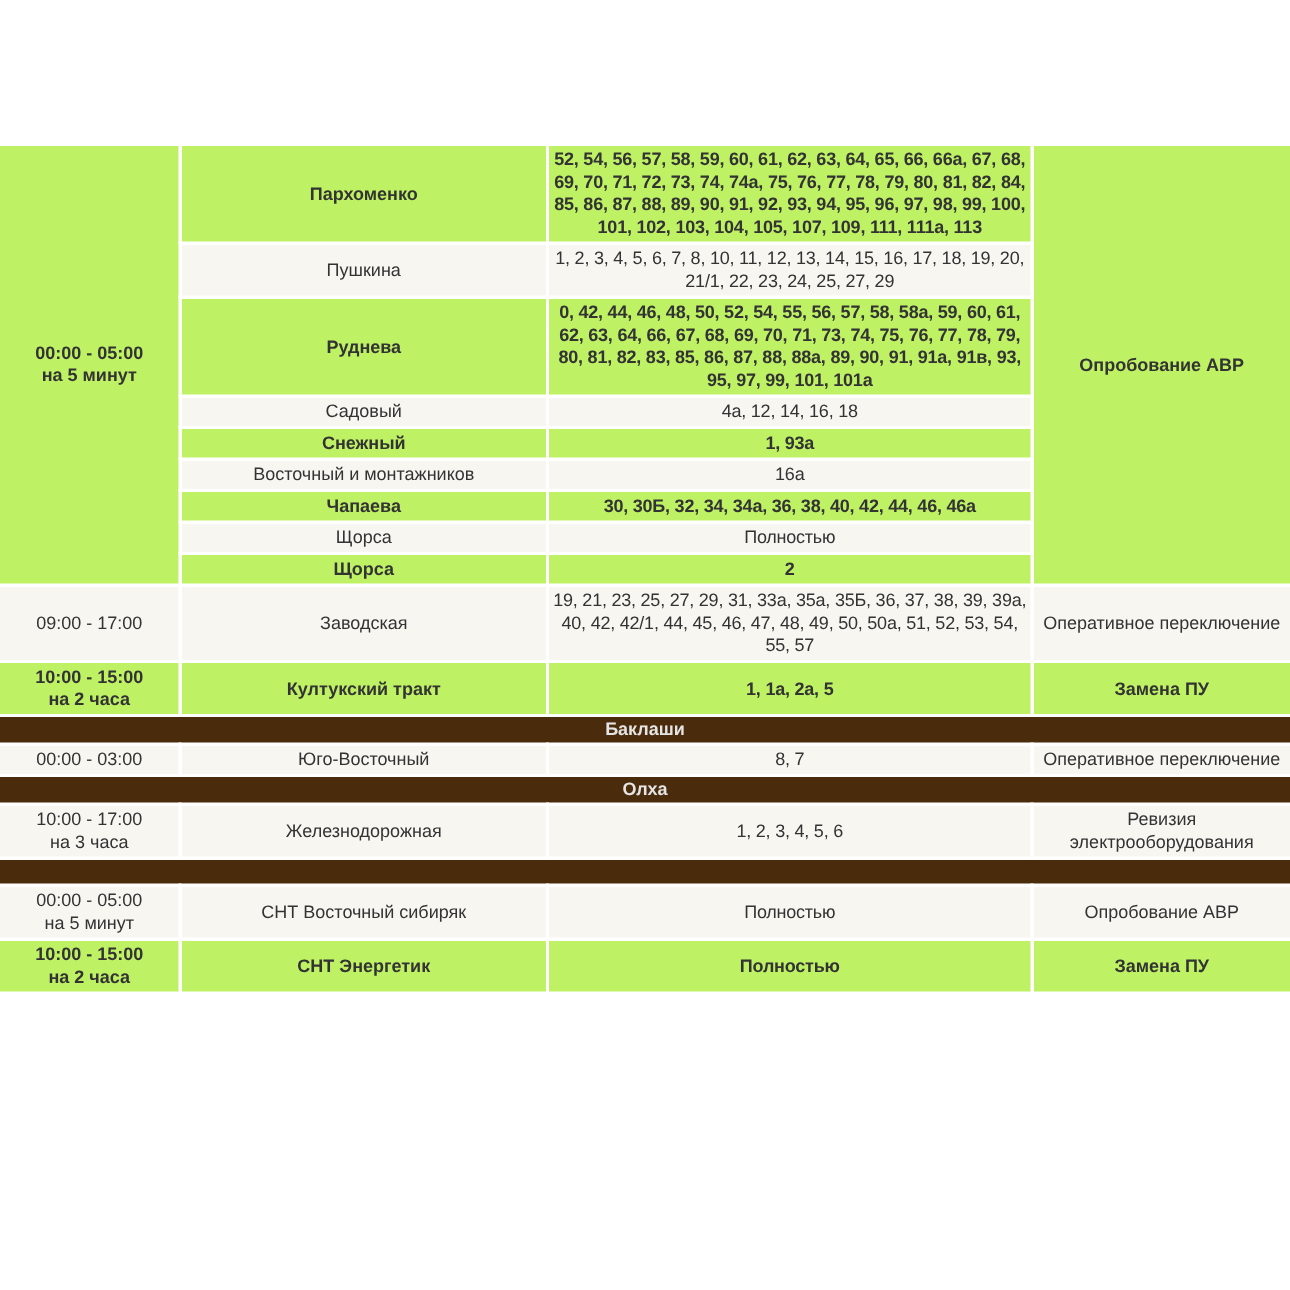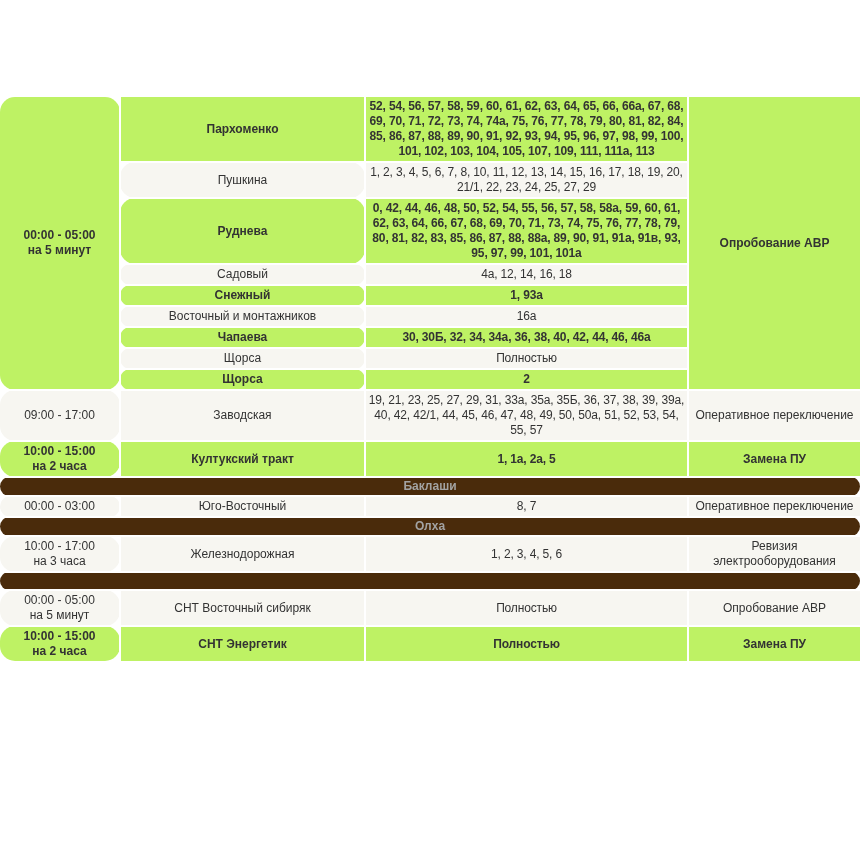--- a/index.html
+++ b/index.html
@@ -19,35 +19,35 @@
   td {
     border: 2px solid #ffffff;
     text-align: center;
     vertical-align: middle;
     font-size: 12px;
     line-height: 15px;
     color: #333333;
     padding: 2px 20px;
     overflow: hidden;
   }
-  tr td:first-child { border-left: 0; border-radius: 15px; }
+  tr td:first-child { border-left: 0; }
   tr td:last-child  { border-right: 0; }
   tr:first-child td { border-top: 0; }
   tr:last-child td  { border-bottom: 0; }
 
   tr.light td  { background: #f7f6f1; font-weight: 400; }
   tr.salmon td { background: #bef264; font-weight: 700; }
 
   td.houses { padding: 2px 2px; letter-spacing: -0.15px; }
   td.time   { padding: 2px 20px; }
   td.action { padding: 2px 2px; }
 
   tr.section td {
     background: #4a2b0b;
-    color: #a3a3a3;
+    color: #e5e5e5;
     font-weight: 700;
     height: 14px;
     padding: 1px 4px;
     border-left: 0;
     border-right: 0;
   }
 </style>
 </head>
 <body>
 

